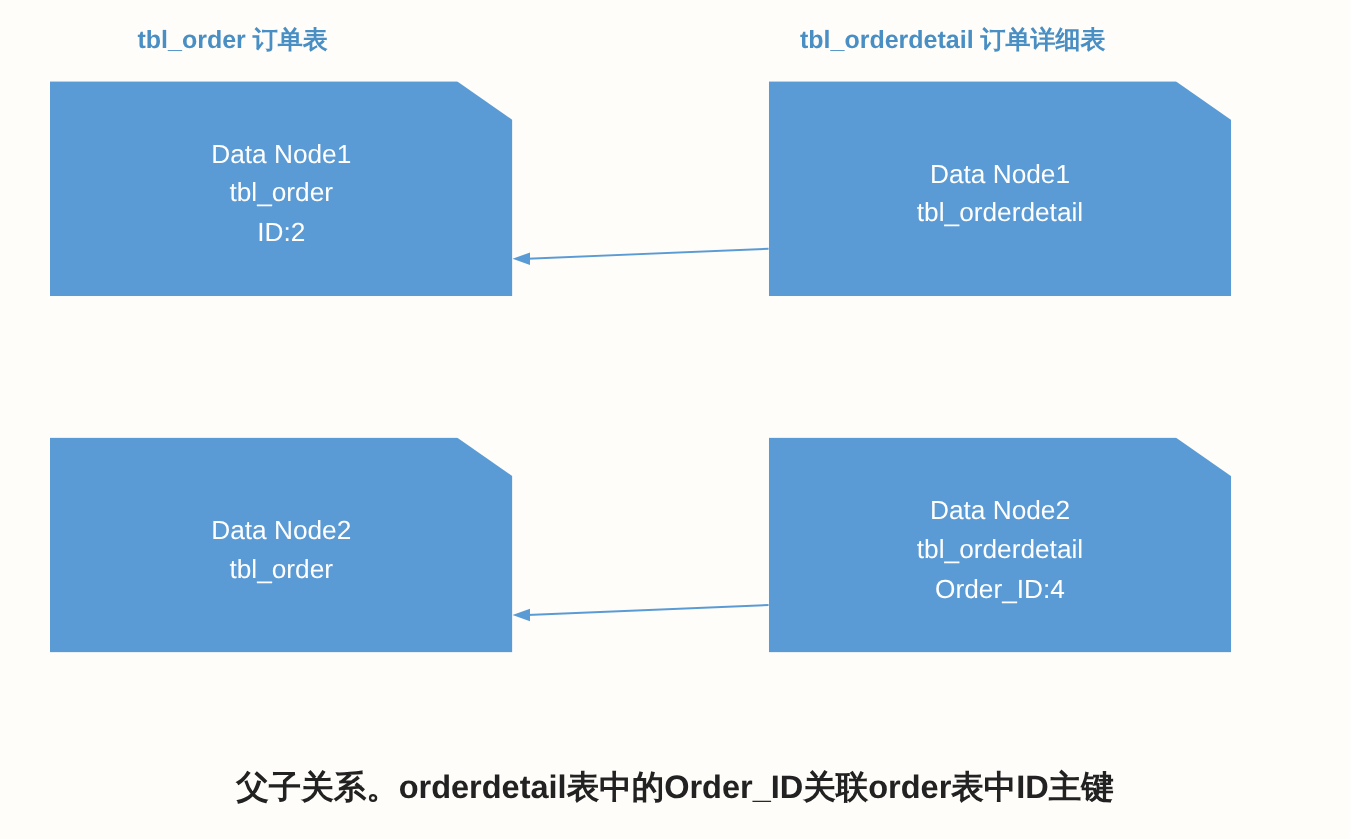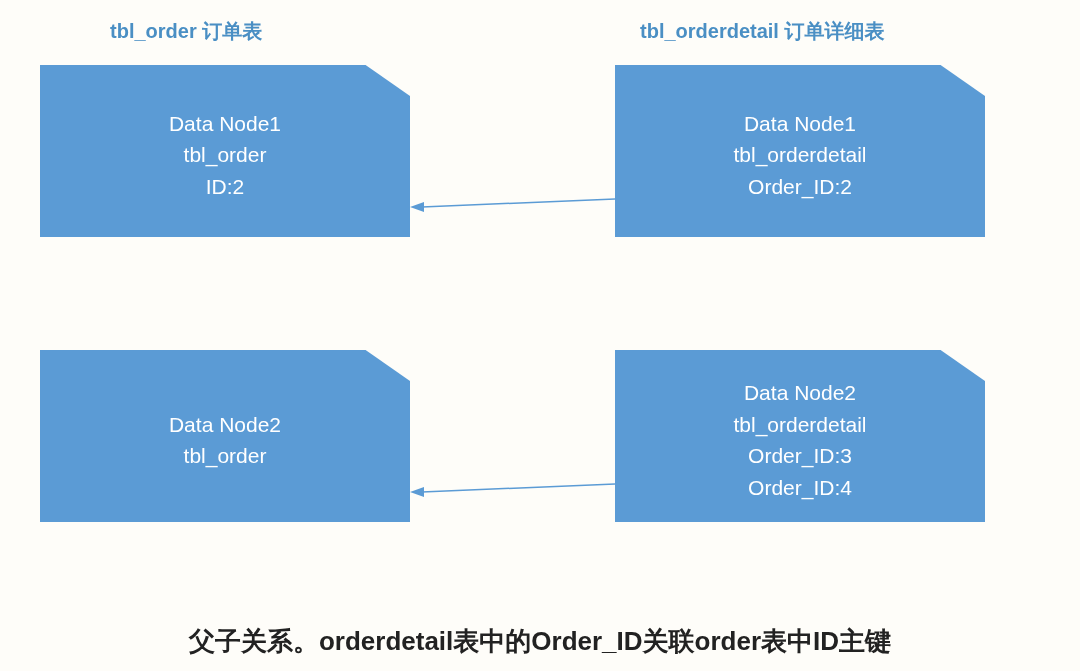--- a/index.html
+++ b/index.html
@@ -53,21 +53,21 @@
       left: 410px;
       width: 205px;
       height: 2px;
     }
     .arrow-top { top: 207px; }
     .arrow-bot { top: 492px; }
     .arrow svg { width: 100%; height: 20px; position: absolute; top: -10px; left: 0; }
     
     .caption {
       position: absolute;
-      bottom: 12px;
+      bottom: 24px;
       left: 0;
       width: 100%;
       text-align: center;
       font-size: 26px;
       font-weight: bold;
       color: #222;
     }
   </style>
 </head>
 <body>
@@ -80,36 +80,34 @@
     <div>Data Node1</div>
     <div>tbl_order</div>
     <div>ID:2</div>
   </div>
 </div>
 
 <div class="node-box box-tr">
   <div class="inner">
     <div>Data Node1</div>
     <div>tbl_orderdetail</div>
-    <div>Order_ID:2</div>
   </div>
 </div>
 
 <div class="node-box box-bl">
   <div class="inner">
     <div>Data Node2</div>
     <div>tbl_order</div>
   </div>
 </div>
 
 <div class="node-box box-br">
   <div class="inner">
     <div>Data Node2</div>
     <div>tbl_orderdetail</div>
-    <div>Order_ID:3</div>
     <div>Order_ID:4</div>
   </div>
 </div>
 
 <div class="arrow arrow-top">
   <svg viewBox="0 0 205 20" preserveAspectRatio="none">
     <line x1="12" y1="10" x2="205" y2="2" stroke="#5b9bd5" stroke-width="1.5"></line>
     <polygon points="0,10 14,5 14,15" fill="#5b9bd5"></polygon>
   </svg>
 </div>

